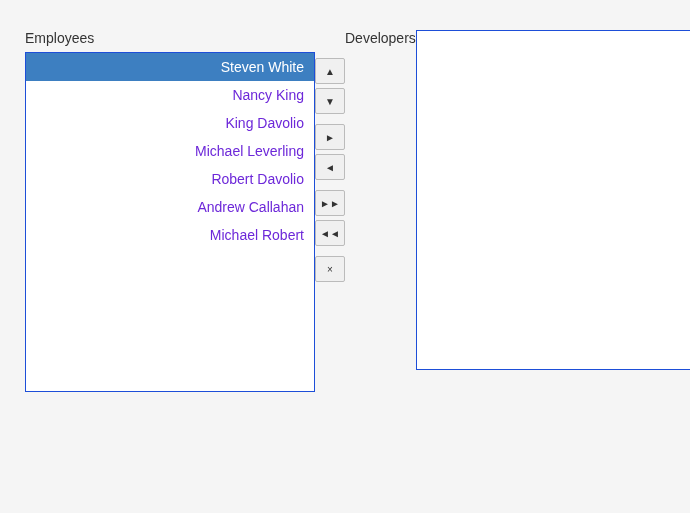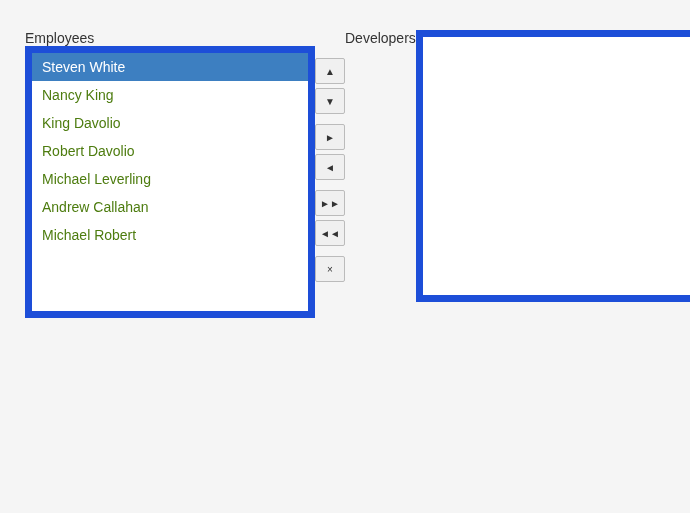--- a/index.html
+++ b/index.html
@@ -22,32 +22,34 @@
       width: 640px;
     }
     .list-section {
       display: flex;
       flex-direction: column;
     }
     .list-label {
       font-size: 14px;
       font-weight: normal;
       color: #333;
+      margin-bottom: 6px;
     }
     .list-box {
-      border: 7px solid #1d4ed8;
+      border: 1px solid #1d4ed8;
       background: #fff;
       width: 290px;
-      height: 272px;
+      height: 340px;
       overflow-y: auto;
+      text-align: right;
     }
     .list-item {
       padding: 6px 10px;
       cursor: pointer;
-      color: #4d7c0f;
+      color: #6d28d9;
       border-bottom: none;
       white-space: nowrap;
     }
     .list-item.selected {
       background: #3d7fc1;
       color: #fff;
     }
     .controls {
       display: flex;
       flex-direction: column;
@@ -83,22 +85,22 @@
 
 <div class="container">
 
   <div class="list-section">
     <div class="list-label">Employees</div>
     <div class="list-box" id="employees-list">
 
     <div class="list-item selected">Steven White</div>
         <div class="list-item">Nancy King</div>
         <div class="list-item">King Davolio</div>
+        <div class="list-item">Michael Leverling</div>
         <div class="list-item">Robert Davolio</div>
-        <div class="list-item">Michael Leverling</div>
         <div class="list-item">Andrew Callahan</div>
         <div class="list-item">Michael Robert</div>
       </div>
   </div>
 
   <div class="controls">
     <button class="ctrl-btn" title="Move Up">▲</button>
     <button class="ctrl-btn" title="Move Down">▼</button>
     <button class="ctrl-btn spacer" title="Move to Developers">►</button>
     <button class="ctrl-btn" title="Move to Employees">◄</button>

